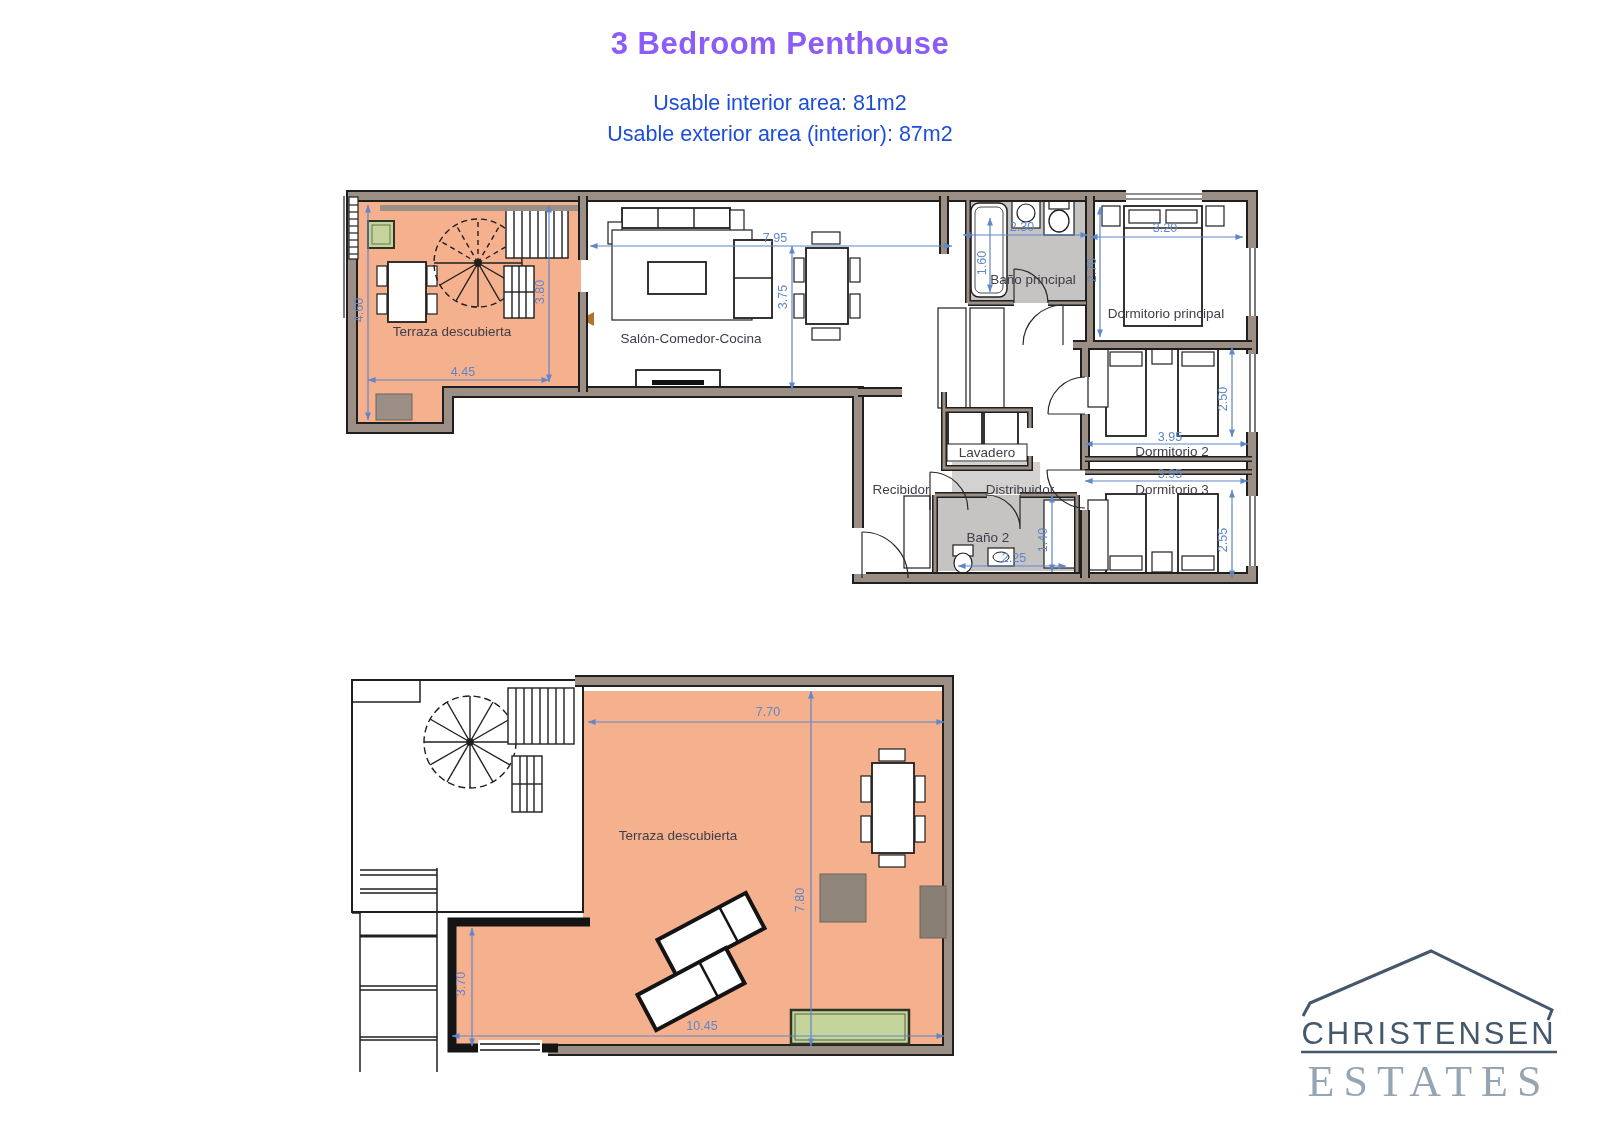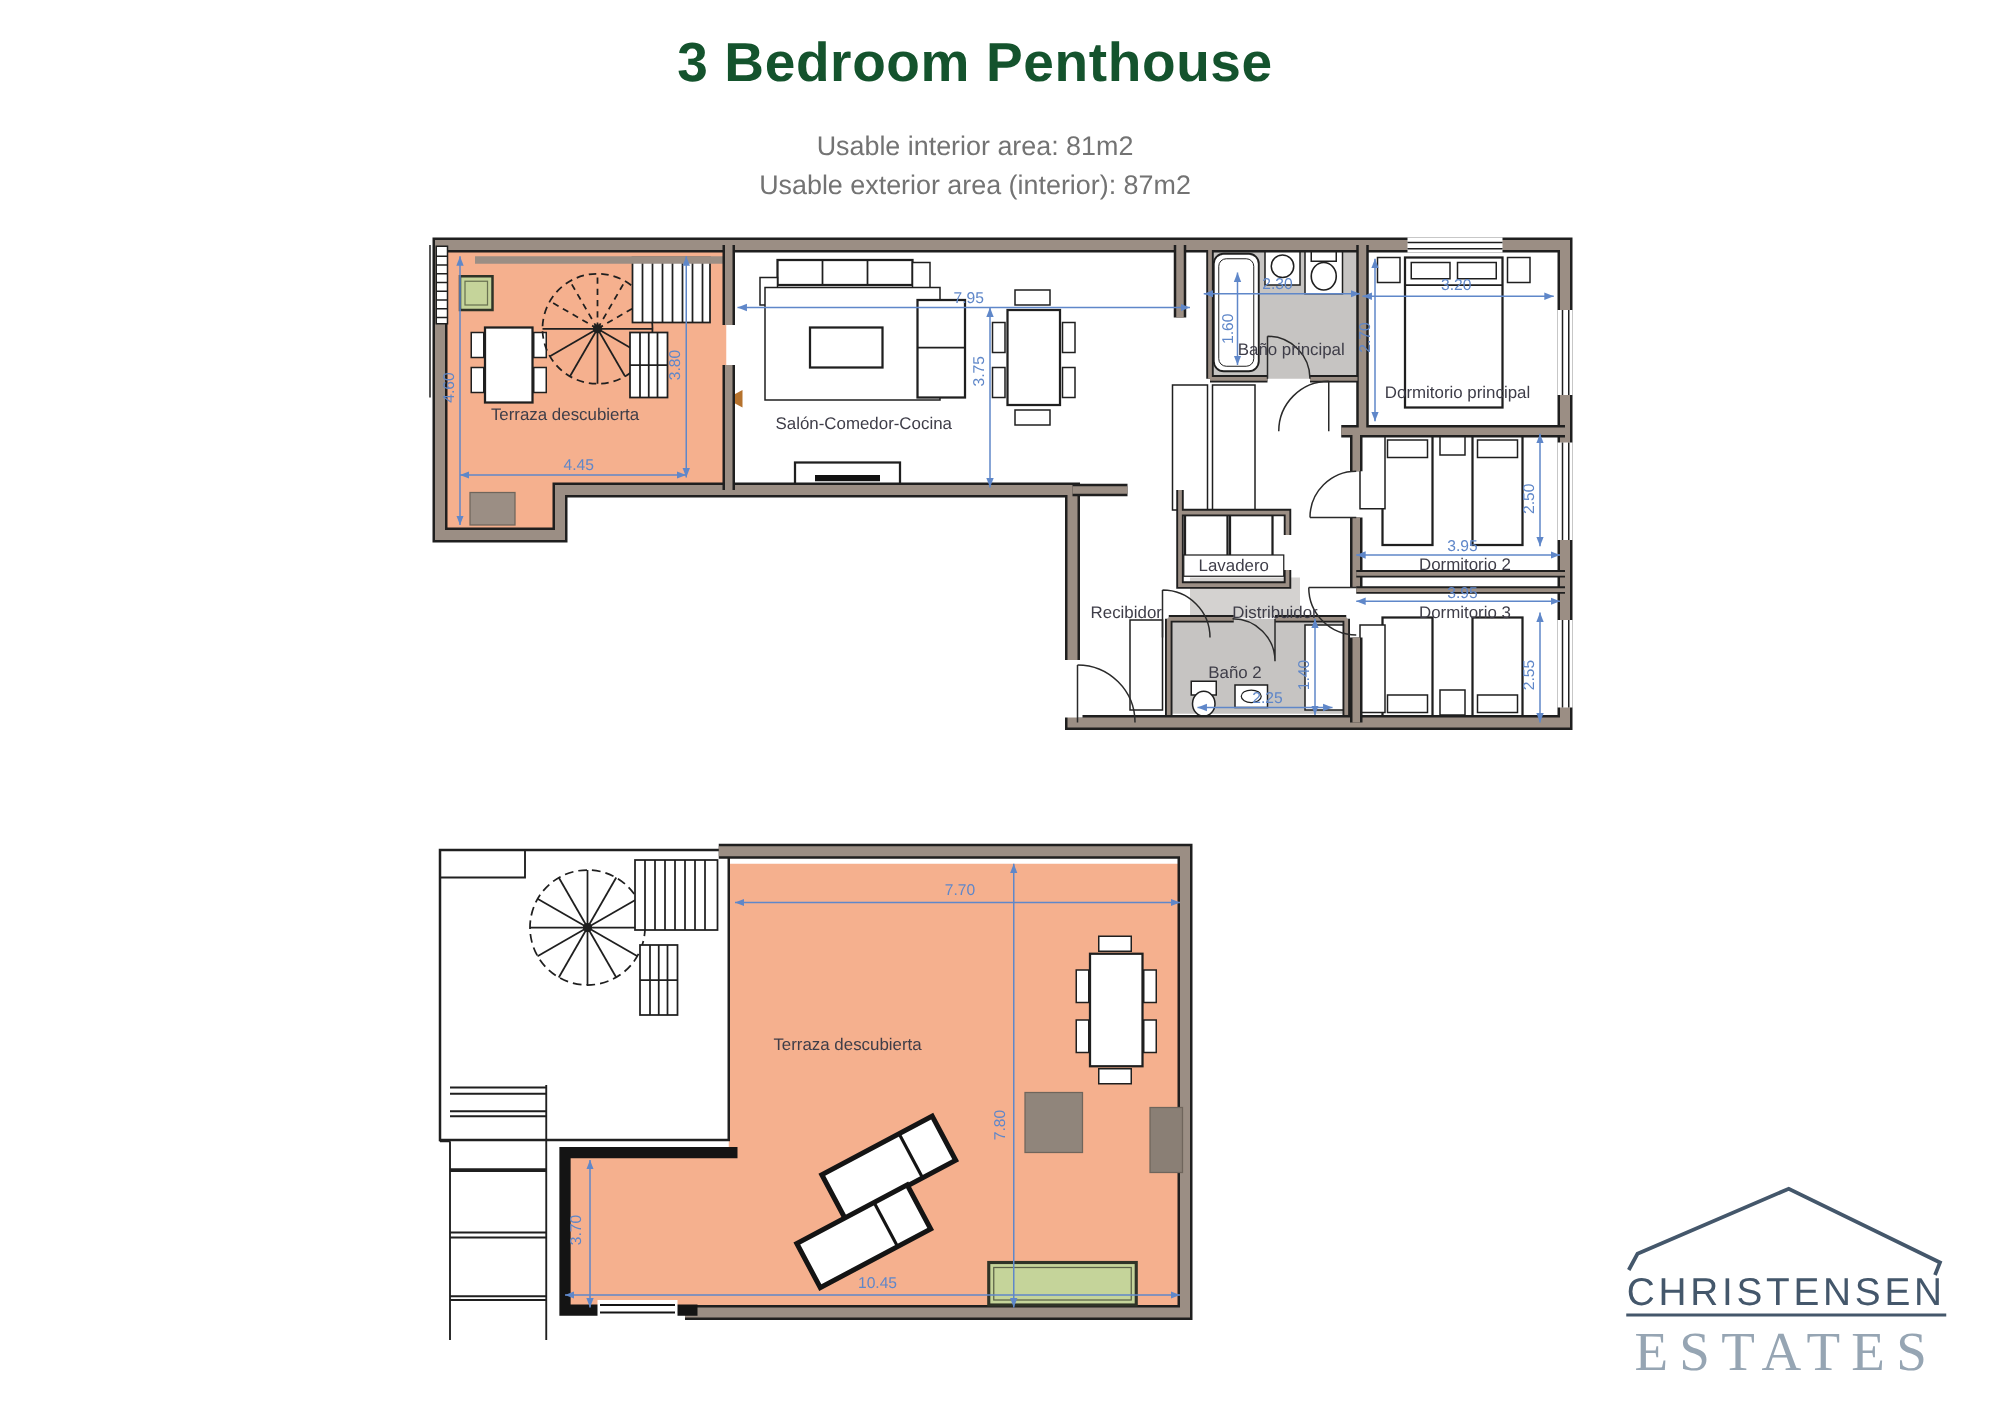--- a/index.html
+++ b/index.html
@@ -1,20 +1,20 @@
 <!DOCTYPE html>
 <html><head>
 <meta charset="utf-8">
 <style>
   html,body{margin:0;padding:0;background:#fff;}
   .page{position:relative;width:1600px;height:1131px;background:#ffffff;
         font-family:"Liberation Sans",sans-serif;overflow:hidden;}
   .hdr{position:absolute;top:26px;left:0;width:1560px;text-align:center;}
-  .hdr h1{margin:0;font-size:44px;font-weight:700;color:#14532d;letter-spacing:.5px;}
-  .hdr .sub{margin-top:26px;font-size:21.5px;color:#737373;line-height:1.45;}
+  .hdr h1{margin:0;font-size:31px;font-weight:700;color:#8b5cf6;letter-spacing:.5px;}
+  .hdr .sub{margin-top:26px;font-size:21.5px;color:#1d4ed8;line-height:1.45;}
   svg{position:absolute;left:0;top:0;}
   .rlabel{font-size:13.5px;fill:#3e3d48;}
   .dim{font-size:12.5px;fill:#5f87c9;}
   .dimline{stroke:#5f87c9;stroke-width:1.2;fill:none;}
   .furn{fill:#ffffff;stroke:#1f1f1f;stroke-width:1.8;}
   .furnthin{fill:#ffffff;stroke:#1f1f1f;stroke-width:1.2;}
   .thin{stroke:#1f1f1f;stroke-width:1.4;fill:none;}
   .door{stroke:#2a2a2a;stroke-width:1.2;fill:none;}
   .logo-name{font-family:"Liberation Sans",sans-serif;font-size:31px;letter-spacing:3px;fill:#44576b;}
   .logo-word{font-family:"Liberation Serif",serif;font-size:44px;letter-spacing:9px;fill:#96a5b3;}

